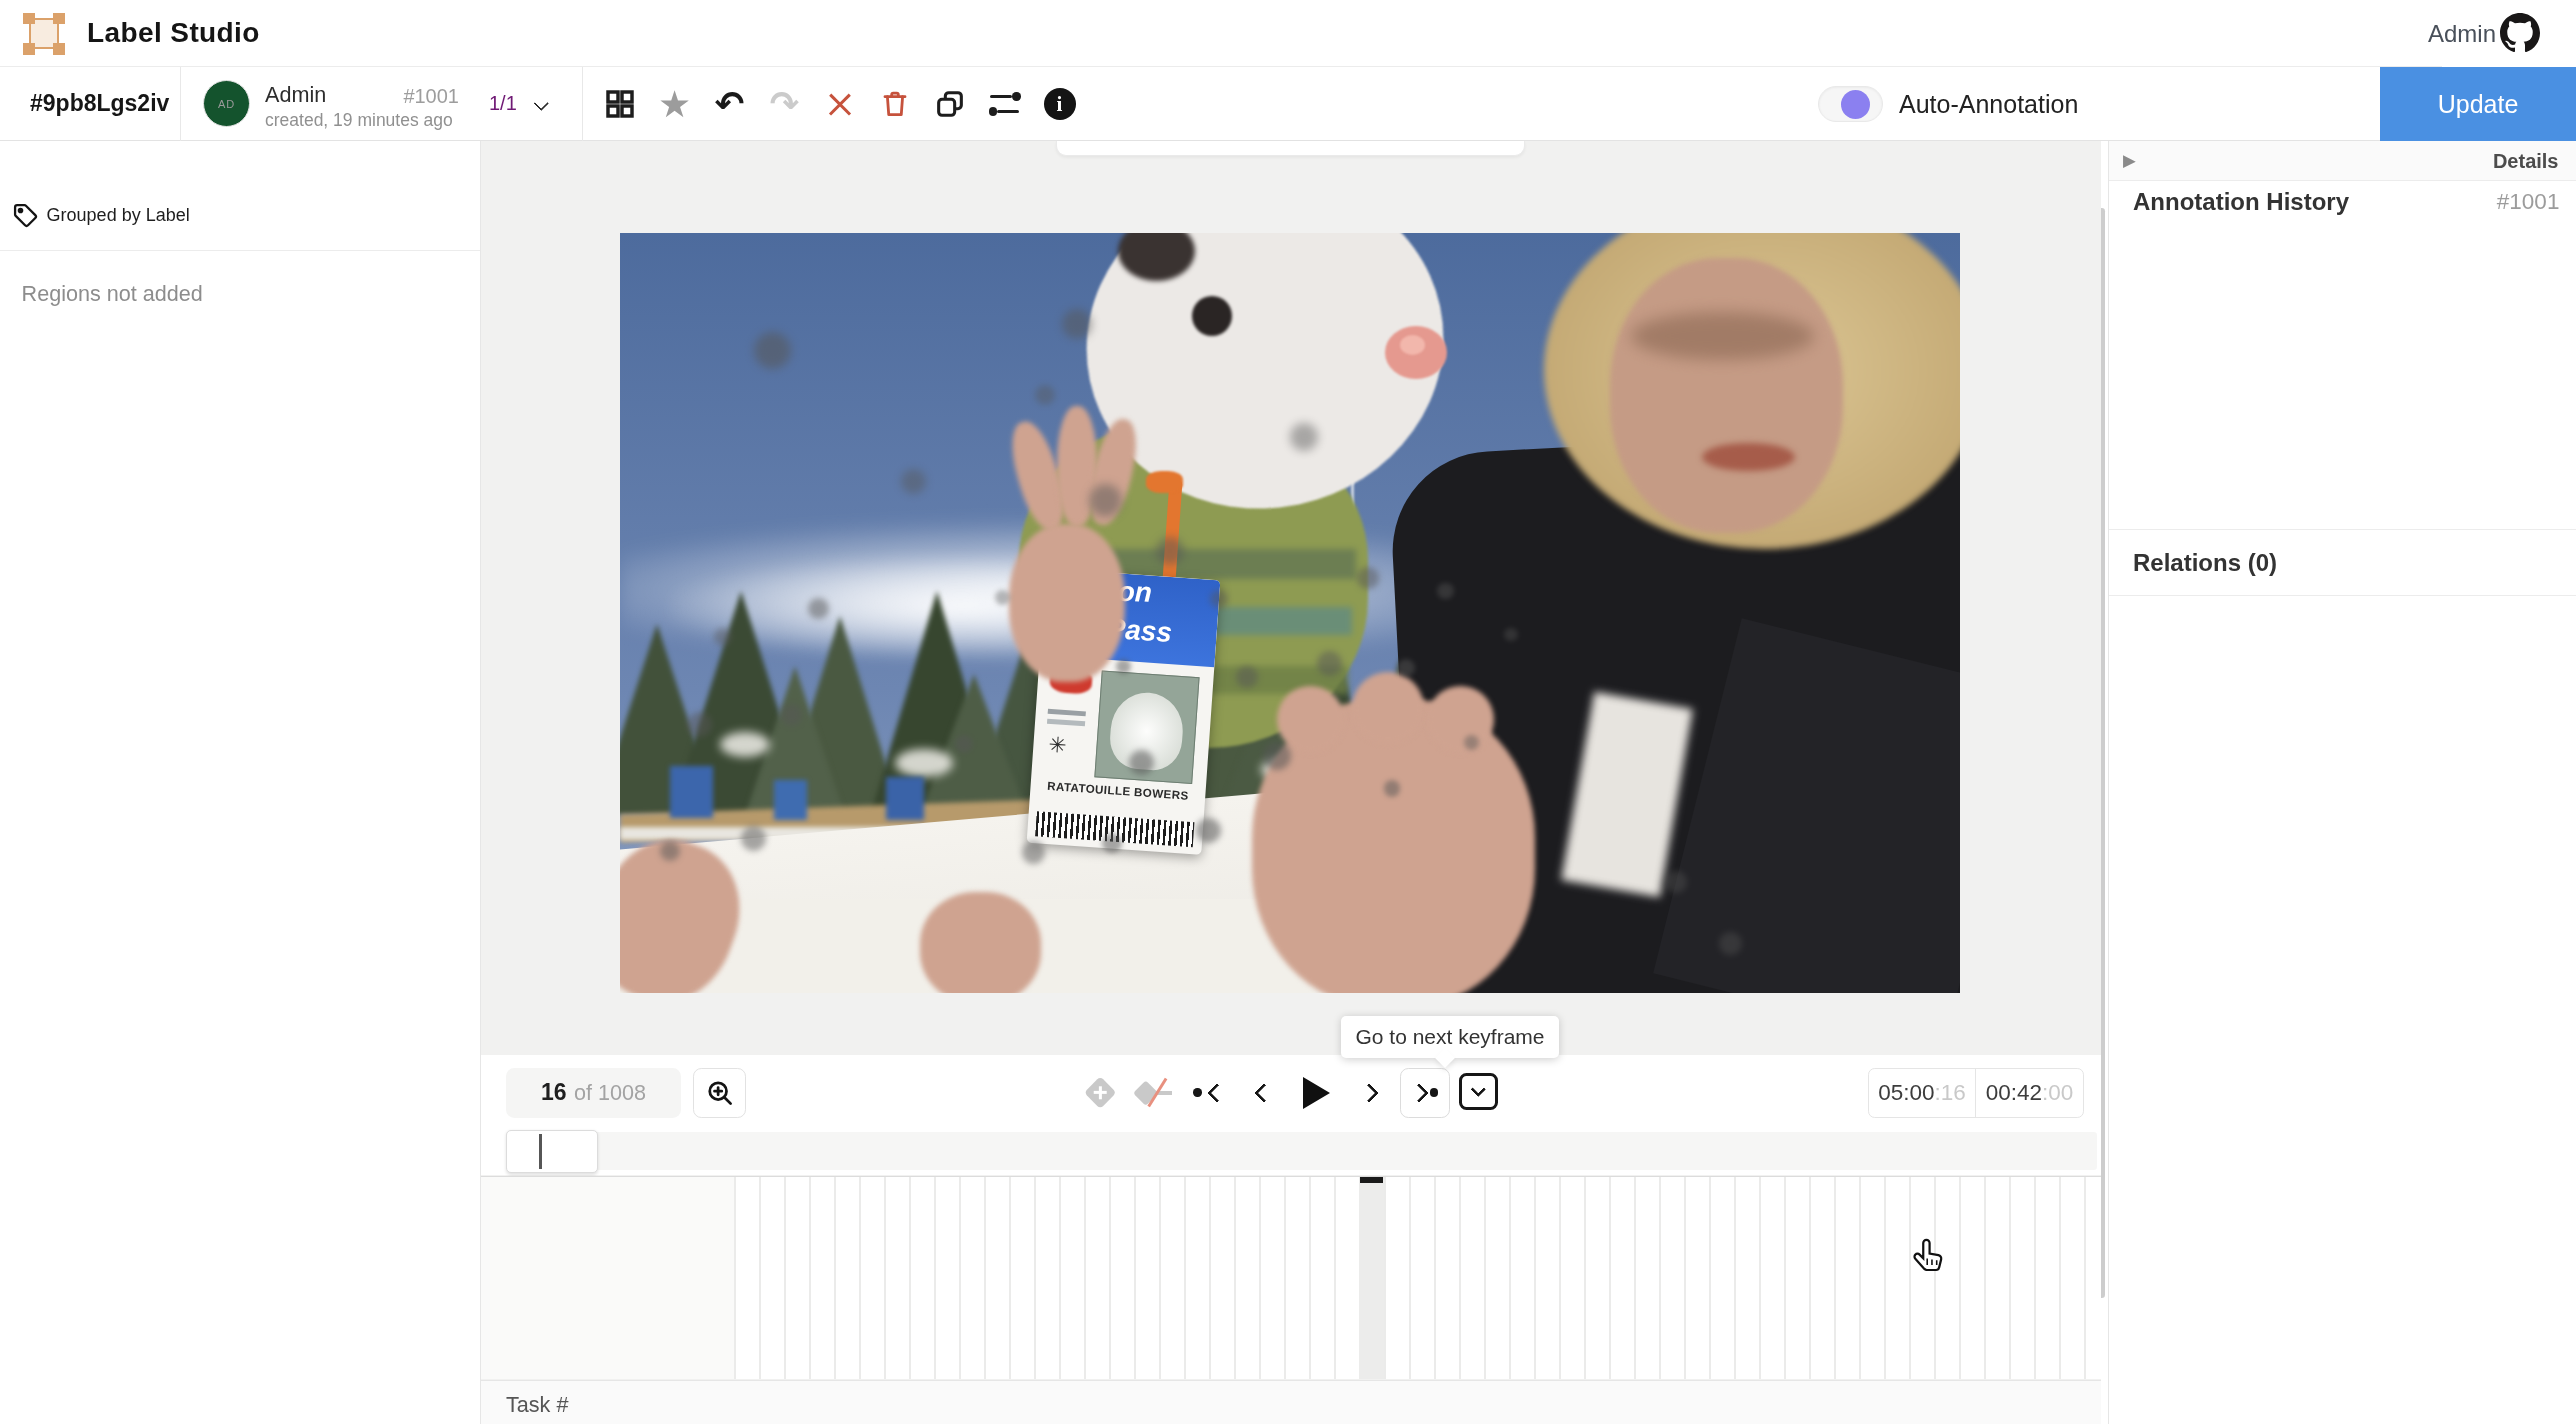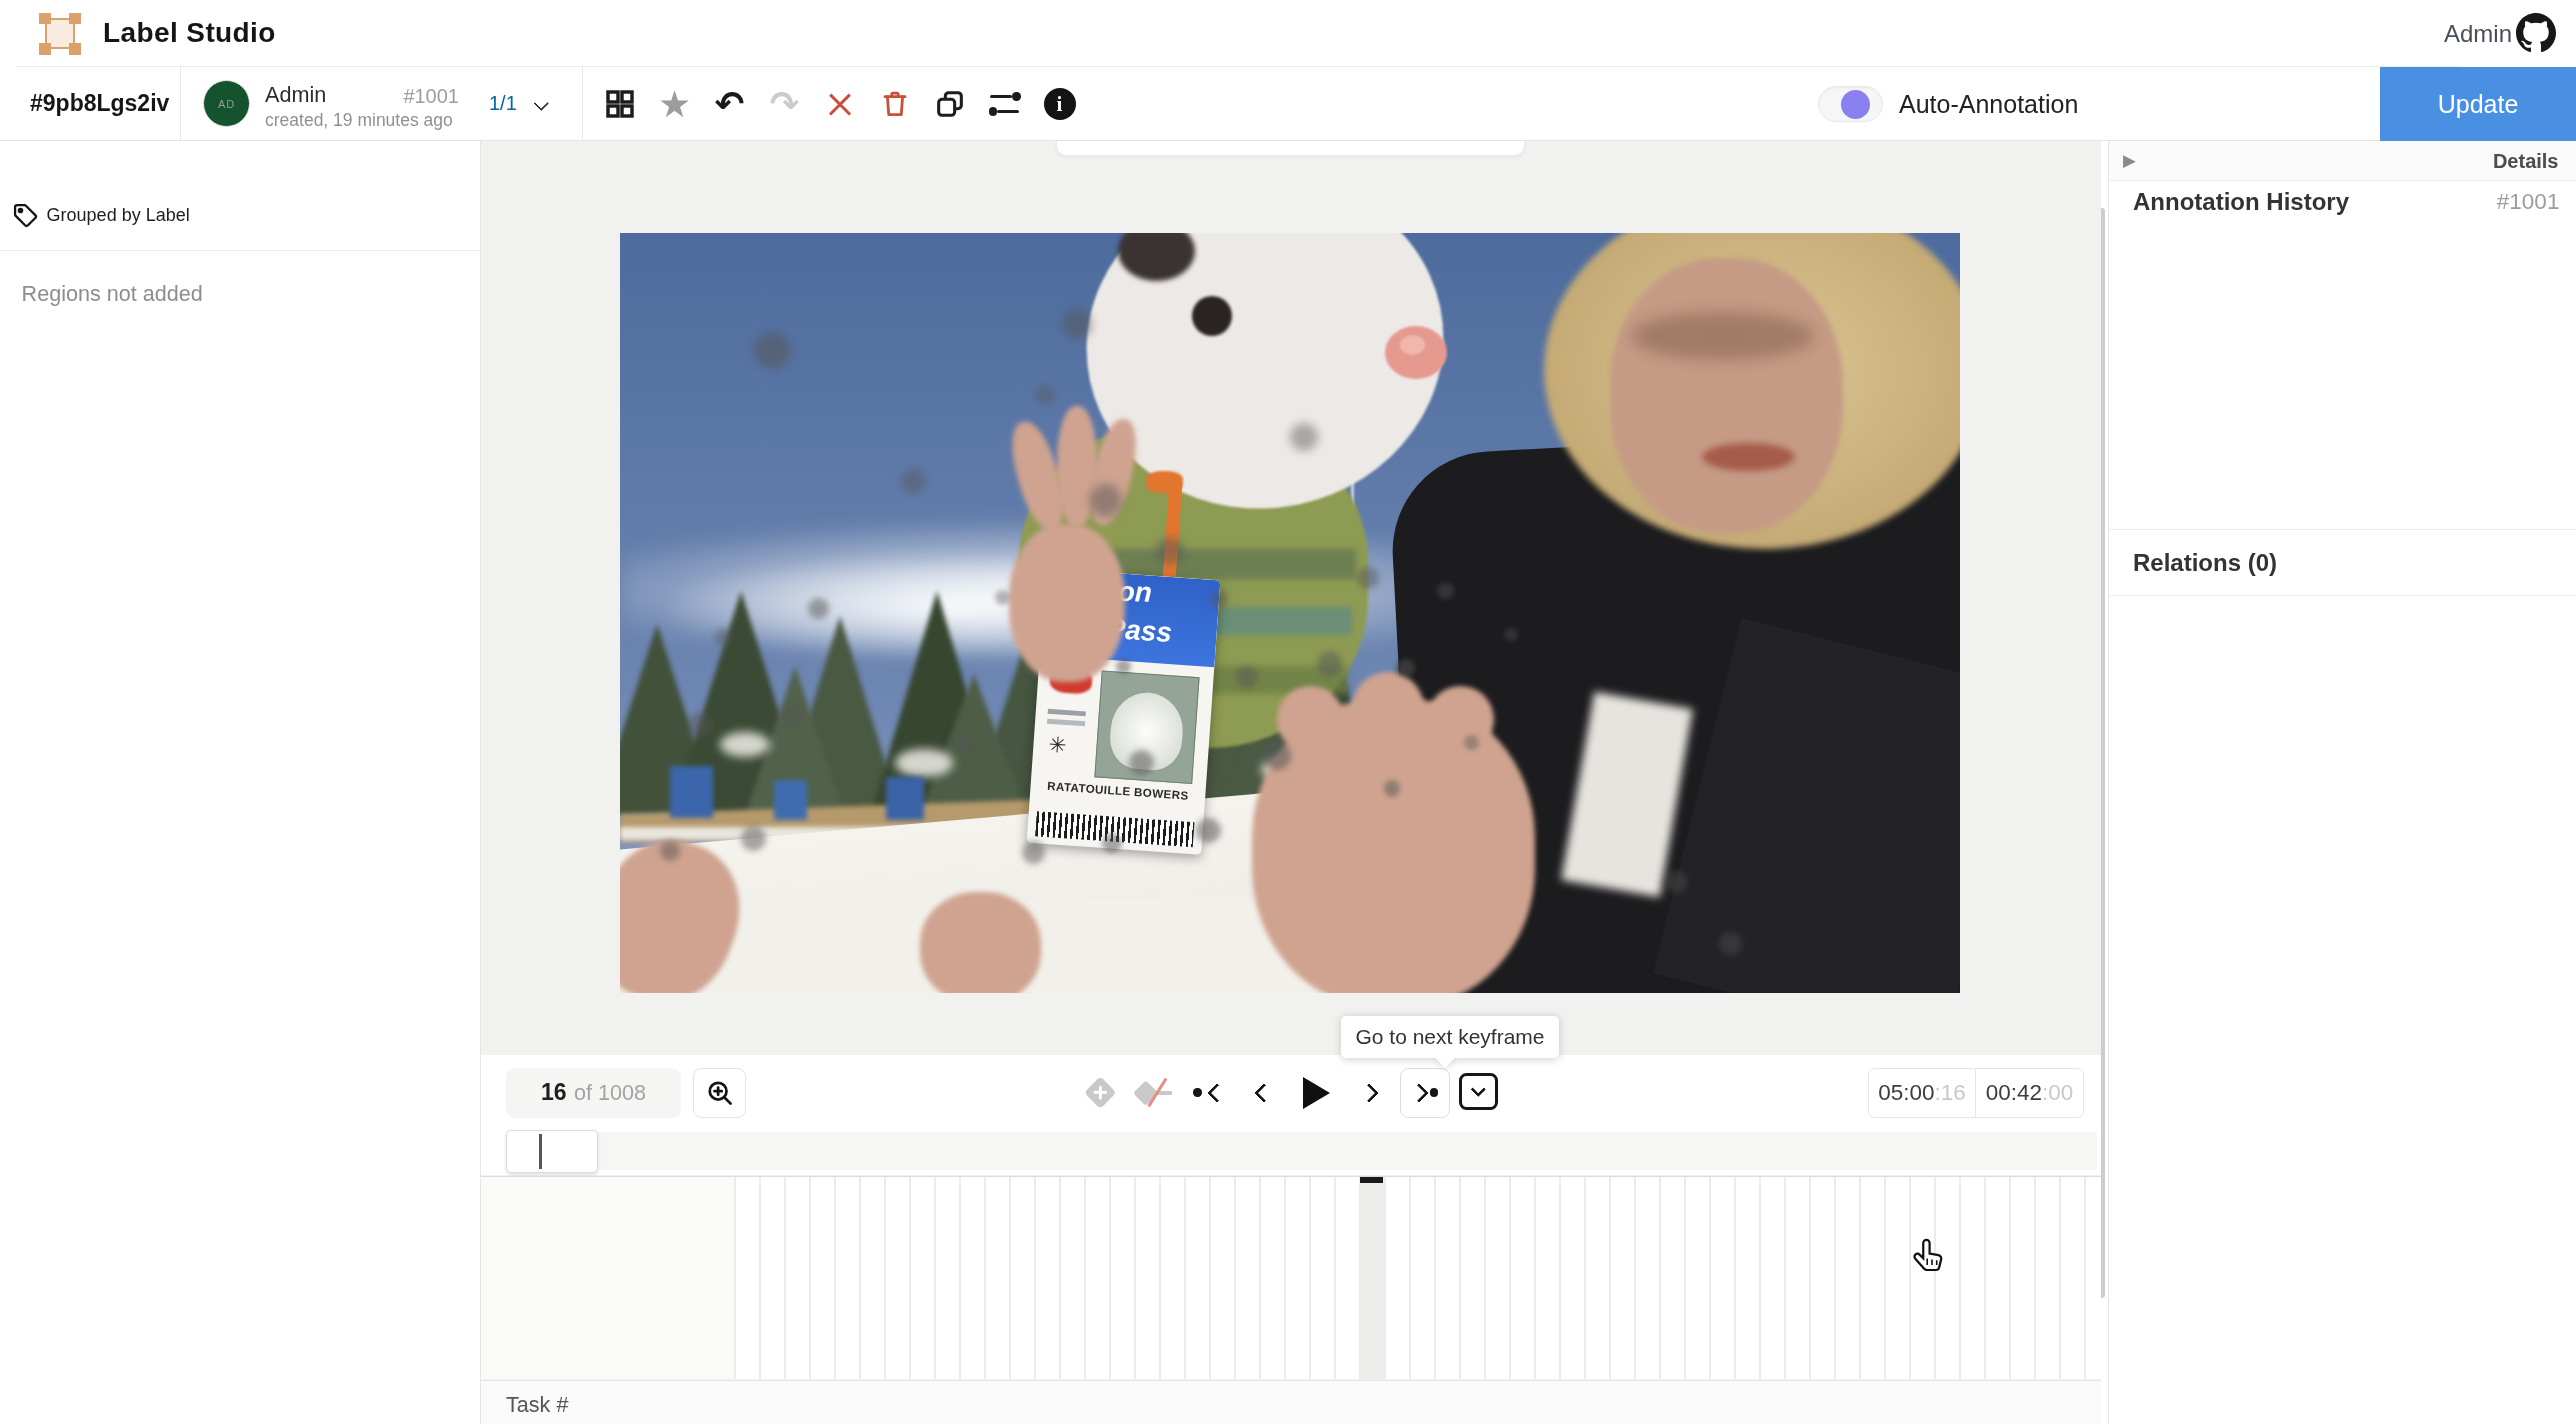--- a/index.html
+++ b/index.html
@@ -2,36 +2,36 @@
 <html style="font-size:13.3px"><head>
 <meta charset="utf-8">
 <style>
   * { margin:0; padding:0; box-sizing:border-box; }
   html,body { width:2576px; height:1424px; }
   body { font-family:"Liberation Sans",sans-serif; background:#fff; position:relative; overflow:hidden; color:#1a1a1a; }
   .abs { position:absolute; }
   .vdiv { position:absolute; width:0.8px; background:#e8e8e8; }
 
   
-  #app-header { left:16px; top:0; width:2442px; height:67px; background:#fff; border-bottom:0.8px solid #ececec; }
+  #app-header { left:0; top:0; width:2442px; height:67px; background:#fff; border-bottom:0.8px solid #ececec; }
   #logo { left:23px; top:12.5px; width:42px; height:42px; }
   #logo .frame { position:absolute; left:5.8px; top:5.8px; right:5.8px; bottom:5.8px; background:#f8ece0; border:2.5px solid #dba16a; }
   #logo .corner { position:absolute; width:11.6px; height:11.6px; background:#dba16a; }
   #app-title { left:87px; top:16.6px; font-size:28px; font-weight:bold; color:#151515; letter-spacing:0.4px; }
   #docs-link { left:2428px; top:20px; font-size:24px; color:#49505a; }
   #github-btn { left:2500px; top:13.3px; width:40px; height:40px; }
 
   
   #task-toolbar { left:0; top:67px; width:2576px; height:74px; background:#fff; border-bottom:0.8px solid #e3e3e3; }
   #task-id { left:30px; top:23px; font-size:23px; font-weight:600; color:#161616; }
   #annot-avatar { left:203px; top:13.3px; width:47px; height:47px; border-radius:50%; background:#14532d; border:0.8px solid #e3e3e3; display:flex; align-items:center; justify-content:center; font-size:11px; color:#9a9a9a; letter-spacing:0.8px; }
   #annot-name { left:265px; top:15px; font-size:21.6px; color:#2d2d2d; }
   #annot-id { left:376px; top:18.3px; width:83px; text-align:right; font-size:20px; color:#9d9d9d; }
   #annot-created { left:265px; top:43px; font-size:17.5px; color:#909090; }
-  #annot-pager { left:489px; top:25px; font-size:20px; color:#0369a1;text-align:center; }
+  #annot-pager { left:489px; top:25px; font-size:20px; color:#701a75;text-align:center; }
   .toolbar-icons { left:592px; top:0; height:74px; display:flex; align-items:center; }
   .tb-btn { width:55px; height:58px; display:flex; align-items:center; justify-content:center; cursor:pointer; }
   .glyph { font-family:"DejaVu Sans",sans-serif; }
   #auto-annot-toggle { left:1818px; top:19px; width:65px; height:36px; border-radius:18.3px; background:#f6f6f6; border:0.8px solid #e9e9e9; box-shadow:inset 0 0.8px 2.5px rgba(0,0,0,.06); }
   #auto-annot-toggle .knob { position:absolute; left:21.6px; top:2.5px; width:29px; height:29px; border-radius:50%; background:#8b80f0; }
   #auto-annot-label { left:1899px; top:23px; font-size:25px; color:#222; }
   #skip-btn { left:2110px; top:0; width:270px; height:74px; display:flex; align-items:center; justify-content:center; font-size:25px; font-weight:500; color:#c5482f; background:#fff; border-left:0.8px solid #e8e8e8; cursor:pointer; }
   #update-btn { left:2380px; top:0; width:196px; height:74px; display:flex; align-items:center; justify-content:center; font-size:25px; font-weight:500; color:#fff; background:#4a90e2; cursor:pointer; }
 
   

